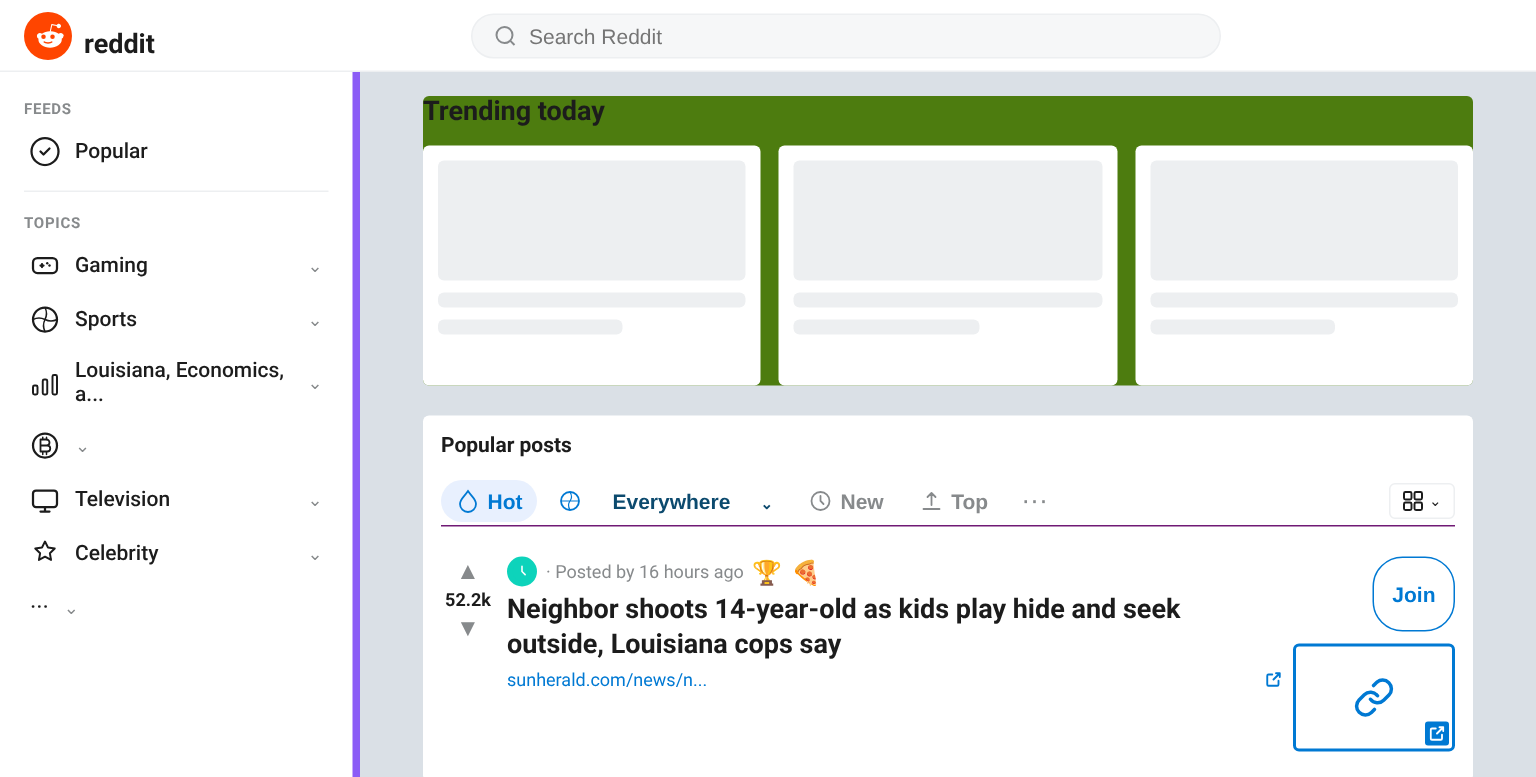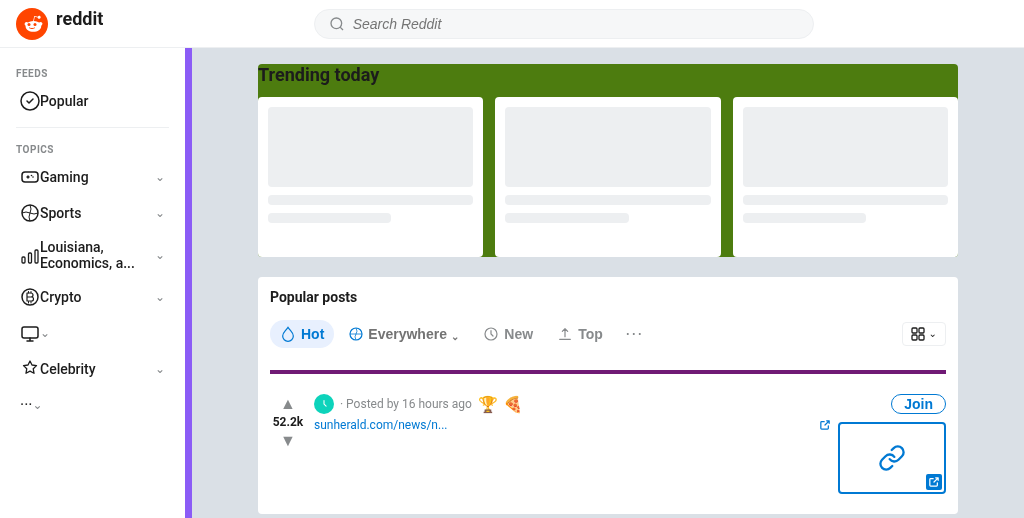--- a/index.html
+++ b/index.html
@@ -13,21 +13,21 @@
       border-bottom: 1px solid #edeff1;
       padding: 0 16px;
       gap: 16px;
       background: #fff;
       position: sticky;
       top: 0;
       z-index: 100;
     }
     .logo-area {
       display: flex;
-      align-items: flex-start;
+      align-items: flex-end;
       gap: 8px;
       text-decoration: none;
     }
     .reddit-logo-icon {
       width: 32px;
       height: 32px;
     }
     .reddit-wordmark {
       font-weight: 700;
       font-size: 18px;
@@ -45,53 +45,53 @@
       padding: 6px 14px;
       gap: 8px;
     }
     .search-bar input {
       border: none;
       background: transparent;
       outline: none;
       font-size: 14px;
       color: #000000;
       width: 100%;
-      font-style: italic;
     }
     .search-icon-svg { color: #878a8c; flex-shrink: 0; }
 
     
     .layout {
       display: flex;
       height: calc(100vh - 48px);
       overflow: hidden;
     }
 
     
     .sidebar {
-      width: 192px;
+      width: 240px;
       flex-shrink: 0;
-      border-right: 7px solid #8b5cf6;
+      border-right: 5px solid #8b5cf6;
       overflow-y: auto;
       padding: 12px 0;
       background: #fff;
     }
     .sidebar-section-label {
       font-size: 10px;
       font-weight: 700;
       letter-spacing: 0.5px;
       color: #878a8c;
       padding: 8px 16px 4px;
       text-transform: uppercase;
     }
     .sidebar-item {
       display: flex;
       align-items: center;
       padding: 8px 16px;
       cursor: pointer;
+      gap: 10px;
       border-radius: 4px;
       margin: 0 4px;
     }
     .sidebar-item-icon { width: 20px; height: 20px; flex-shrink: 0; color: #1c1c1c; }
     .sidebar-item-label { flex: 1; font-size: 14px; color: #1c1c1c; font-weight: 500; }
     .sidebar-item-chevron { color: #878a8c; font-size: 12px; }
     .sidebar-divider { border: none; border-top: 1px solid #edeff1; margin: 8px 16px; }
 
     
     .main-content {
@@ -155,50 +155,50 @@
       font-weight: 700;
       margin-bottom: 12px;
       color: #1c1c1c;
     }
 
     
     .filter-bar {
       display: flex;
       align-items: center;
       gap: 4px;
-      border-bottom: 4px solid #701a75;
-      padding-bottom: 20px;
+      border-bottom: 1px solid #701a75;
+      padding-bottom: 0;
       margin-bottom: 12px;
     }
     .filter-btn {
       display: flex;
       align-items: center;
       gap: 5px;
       padding: 6px 10px;
       border-radius: 20px;
       border: none;
       background: transparent;
       cursor: pointer;
       font-size: 14px;
       font-weight: 700;
       color: #878a8c;
     }
     .filter-btn.active { color: #0079d3; background: #e8f0fe; }
     .filter-btn-everywhere {
       display: flex;
       align-items: flex-end;
-      gap: 4px;
+      gap: 20px;
       padding: 6px 10px;
       border-radius: 20px;
       border: none;
       background: transparent;
       cursor: pointer;
       font-size: 14px;
       font-weight: 700;
-      color: #737373;
+      color: #0c4a6e;
     }
     .filter-dots {
       padding: 6px 8px;
       color: #878a8c;
       cursor: pointer;
       font-size: 18px;
       border: none;
       background: transparent;
     }
     .filter-spacer { flex: 1; }
@@ -287,21 +287,21 @@
       height: 16px;
       background: #0079d3;
       border-radius: 2px;
       display: flex;
       align-items: center;
       justify-content: center;
       color: #fff;
       font-size: 10px;
     }
     .join-btn {
-      padding: 1px 12px;
+      padding: 16px 12px;
       border: 1px solid #0079d3;
       border-radius: 20px;
       background: transparent;
       color: #0079d3;
       font-size: 14px;
       font-weight: 700;
       cursor: pointer;
     }
     .post-right-col {
       display: flex;
@@ -389,29 +389,29 @@
       <span class="sidebar-item-label">Louisiana, Economics, a...</span>
       <span class="sidebar-item-chevron">⌄</span>
     </div>
 
     <div class="sidebar-item">
       <svg class="sidebar-item-icon" viewBox="0 0 20 20" fill="none">
         <circle cx="10" cy="10" r="8" stroke="#1c1c1c" stroke-width="1.5"></circle>
         <path d="M7 6v8M7 10h4c1.1 0 2-.9 2-2s-.9-2-2-2H7M7 10h4.5c1.1 0 2 .9 2 2s-.9 2-2 2H7" stroke="#1c1c1c" stroke-width="1.2" stroke-linecap="round"></path>
         <path d="M8.5 6v-1.5M8.5 16v-1.5M11 6v-1.5M11 16v-1.5" stroke="#1c1c1c" stroke-width="1" stroke-linecap="round"></path>
       </svg>
-      <span class="sidebar-item-label">Crypto</span>
       <span class="sidebar-item-chevron">⌄</span>
     </div>
 
     <div class="sidebar-item">
       <svg class="sidebar-item-icon" viewBox="0 0 20 20" fill="none">
         <rect x="2" y="4" width="16" height="11" rx="2" stroke="#1c1c1c" stroke-width="1.5"></rect>
         <path d="M7 18h6M10 15v3" stroke="#1c1c1c" stroke-width="1.5" stroke-linecap="round"></path>
       </svg>
+      <span class="sidebar-item-label">Television</span>
       <span class="sidebar-item-chevron">⌄</span>
     </div>
 
     <div class="sidebar-item">
       <svg class="sidebar-item-icon" viewBox="0 0 20 20" fill="none">
         <path d="M10 2l2 4 4.5.65-3.25 3.17.77 4.48L10 12.1 5.98 14.3l.77-4.48L3.5 6.65 8 6z" stroke="#1c1c1c" stroke-width="1.3" stroke-linejoin="round"></path>
       </svg>
       <span class="sidebar-item-label">Celebrity</span>
       <span class="sidebar-item-chevron">⌄</span>
     </div>
@@ -507,20 +507,21 @@
               <div class="post-subreddit-icon">
                 <svg width="14" height="14" viewBox="0 0 20 20" fill="none">
                     <circle cx="10" cy="10" r="9" fill="#0dd3bb"></circle>
                     <path d="M10 5v5l3 3" stroke="white" stroke-width="1.5" stroke-linecap="round"></path>
                   </svg>
               </div>
               <span>· Posted by 16 hours ago</span>
               <span class="emoji-icon">🏆</span>
               <span class="emoji-icon">🍕</span>
             </div>
+            <div class="post-title">Neighbor shoots 14-year-old as kids play hide and seek outside, Louisiana cops say</div>
             <a href="#" class="post-link">
               <span>sunherald.com/news/n...</span>
               <svg width="10" height="10" viewBox="0 0 12 12" fill="none">
                 <path d="M5 2H2a1 1 0 00-1 1v7a1 1 0 001 1h7a1 1 0 001-1V7M8 1h3v3M11 1L6 6" stroke="#0079d3" stroke-width="1.5" stroke-linecap="round" stroke-linejoin="round"></path>
               </svg>
             </a>
           </div>
 
           <div class="post-right-col">
             <button class="join-btn">Join</button>

